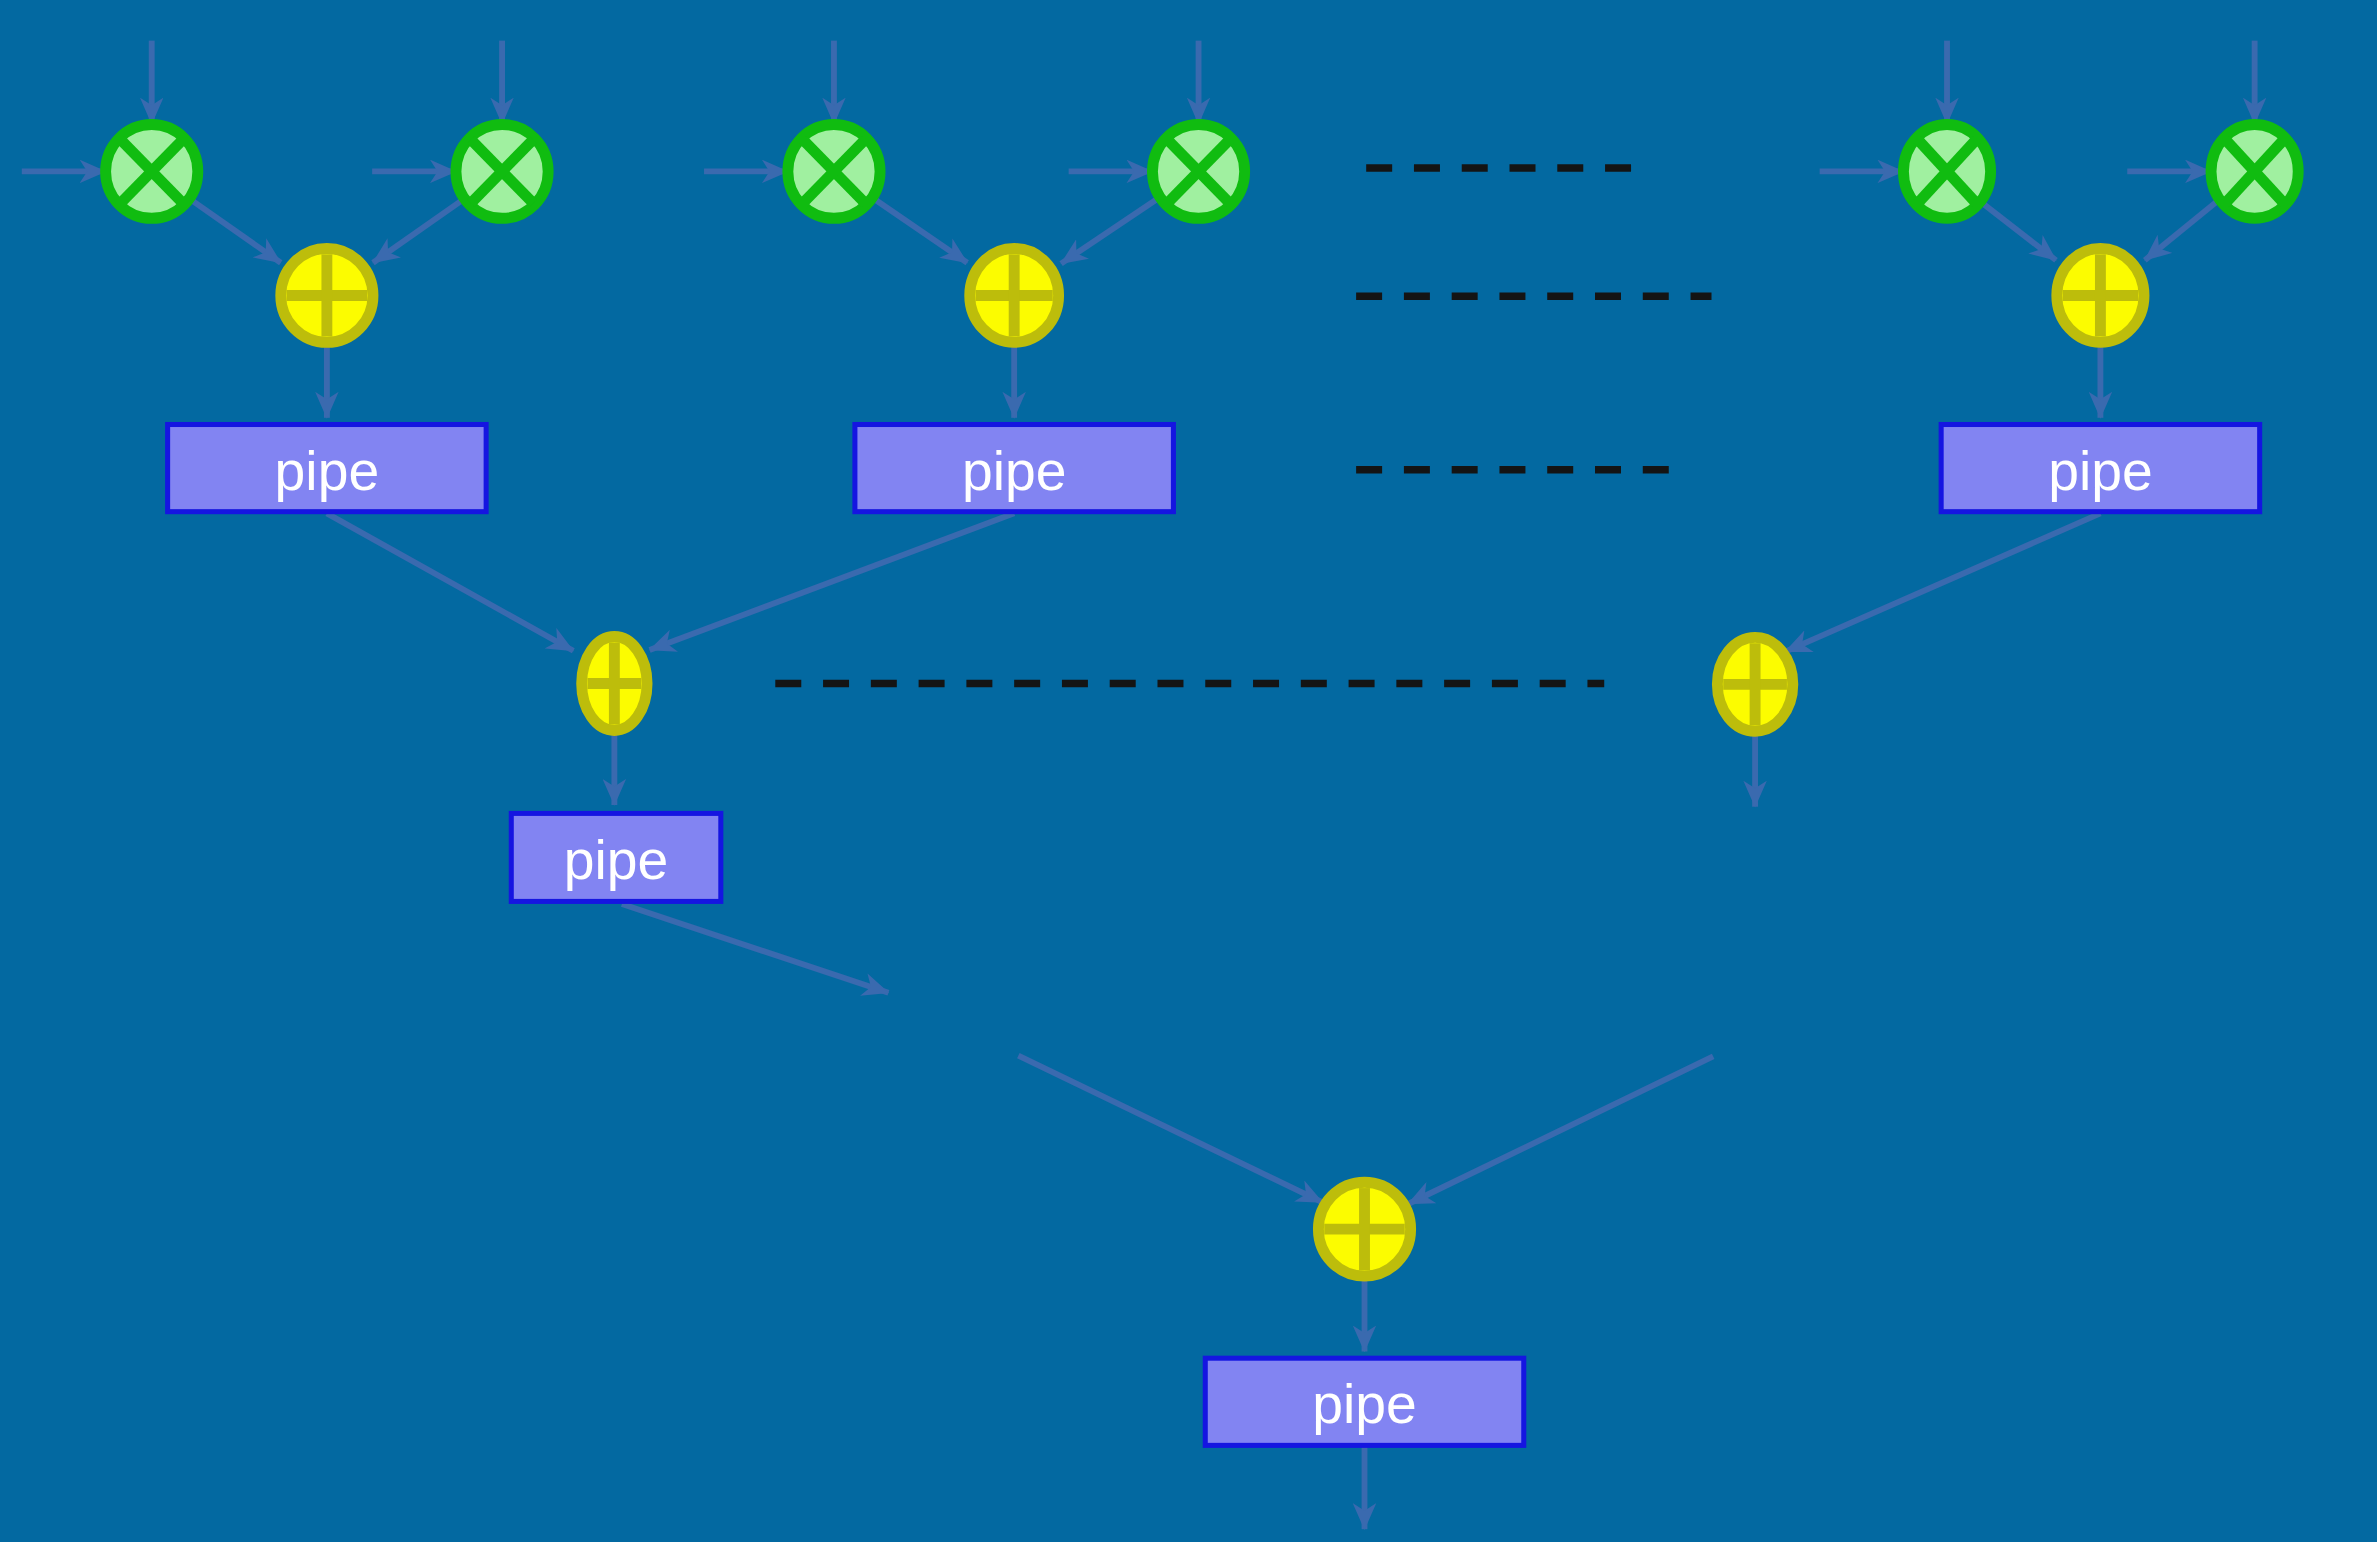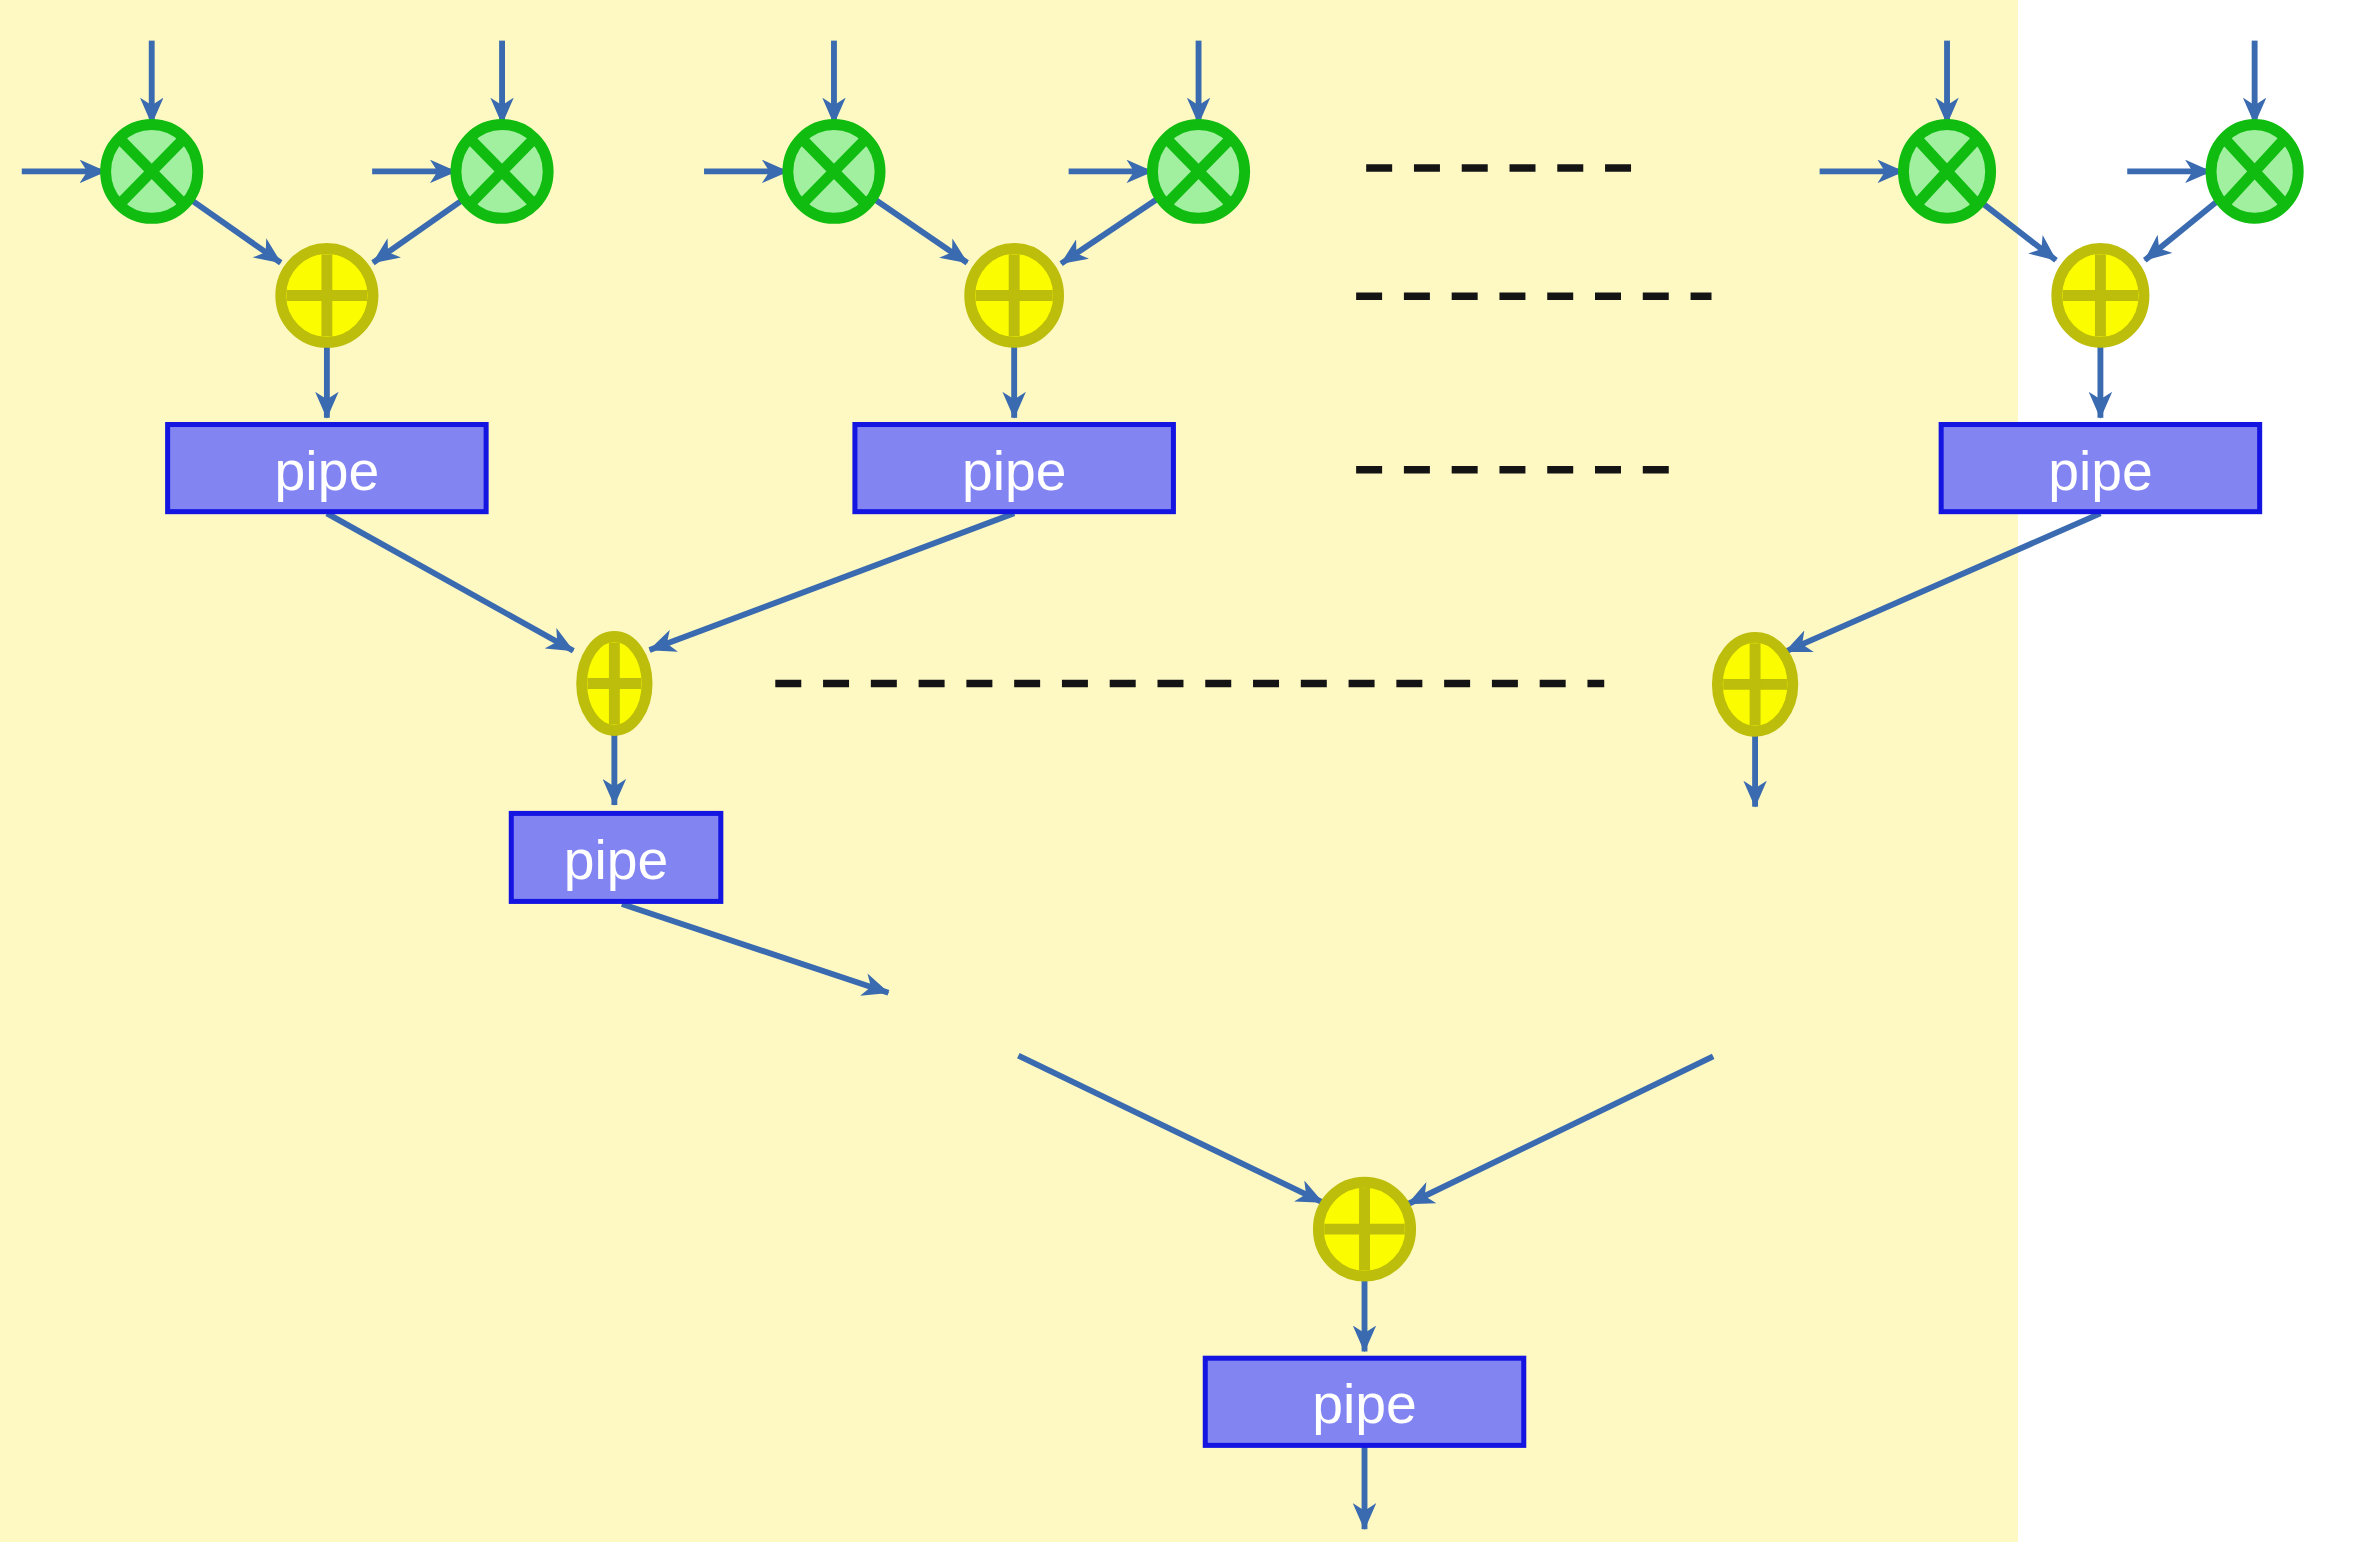--- a/index.html
+++ b/index.html
@@ -3,24 +3,24 @@
 <meta charset="utf-8">
 <title>Diagram</title>
 <style>
   html, body {
     margin: 0;
     padding: 0;
     background: #ffffff;
     font-family: "Liberation Sans", sans-serif;
   }
   #stage {
-    width: 2018px;
+    width: 2377px;
     height: 1543px;
     position: relative;
-    background: #fef9c3;
+    background: #0369a1;
   }
   svg { display: block; }
   .pipe-label {
     font-family: "Liberation Sans", sans-serif;
     font-size: 66px;
     fill: #ffffff;
   }
 </style>
 </head>
 <body>

